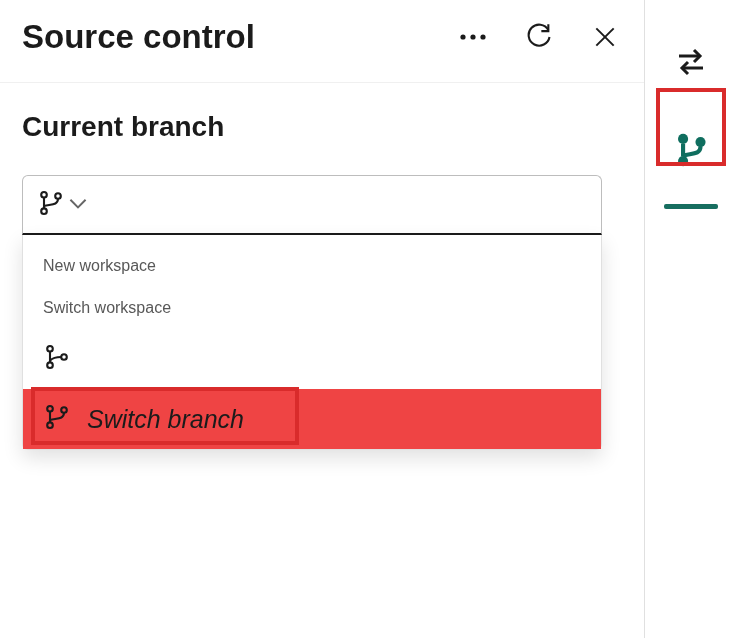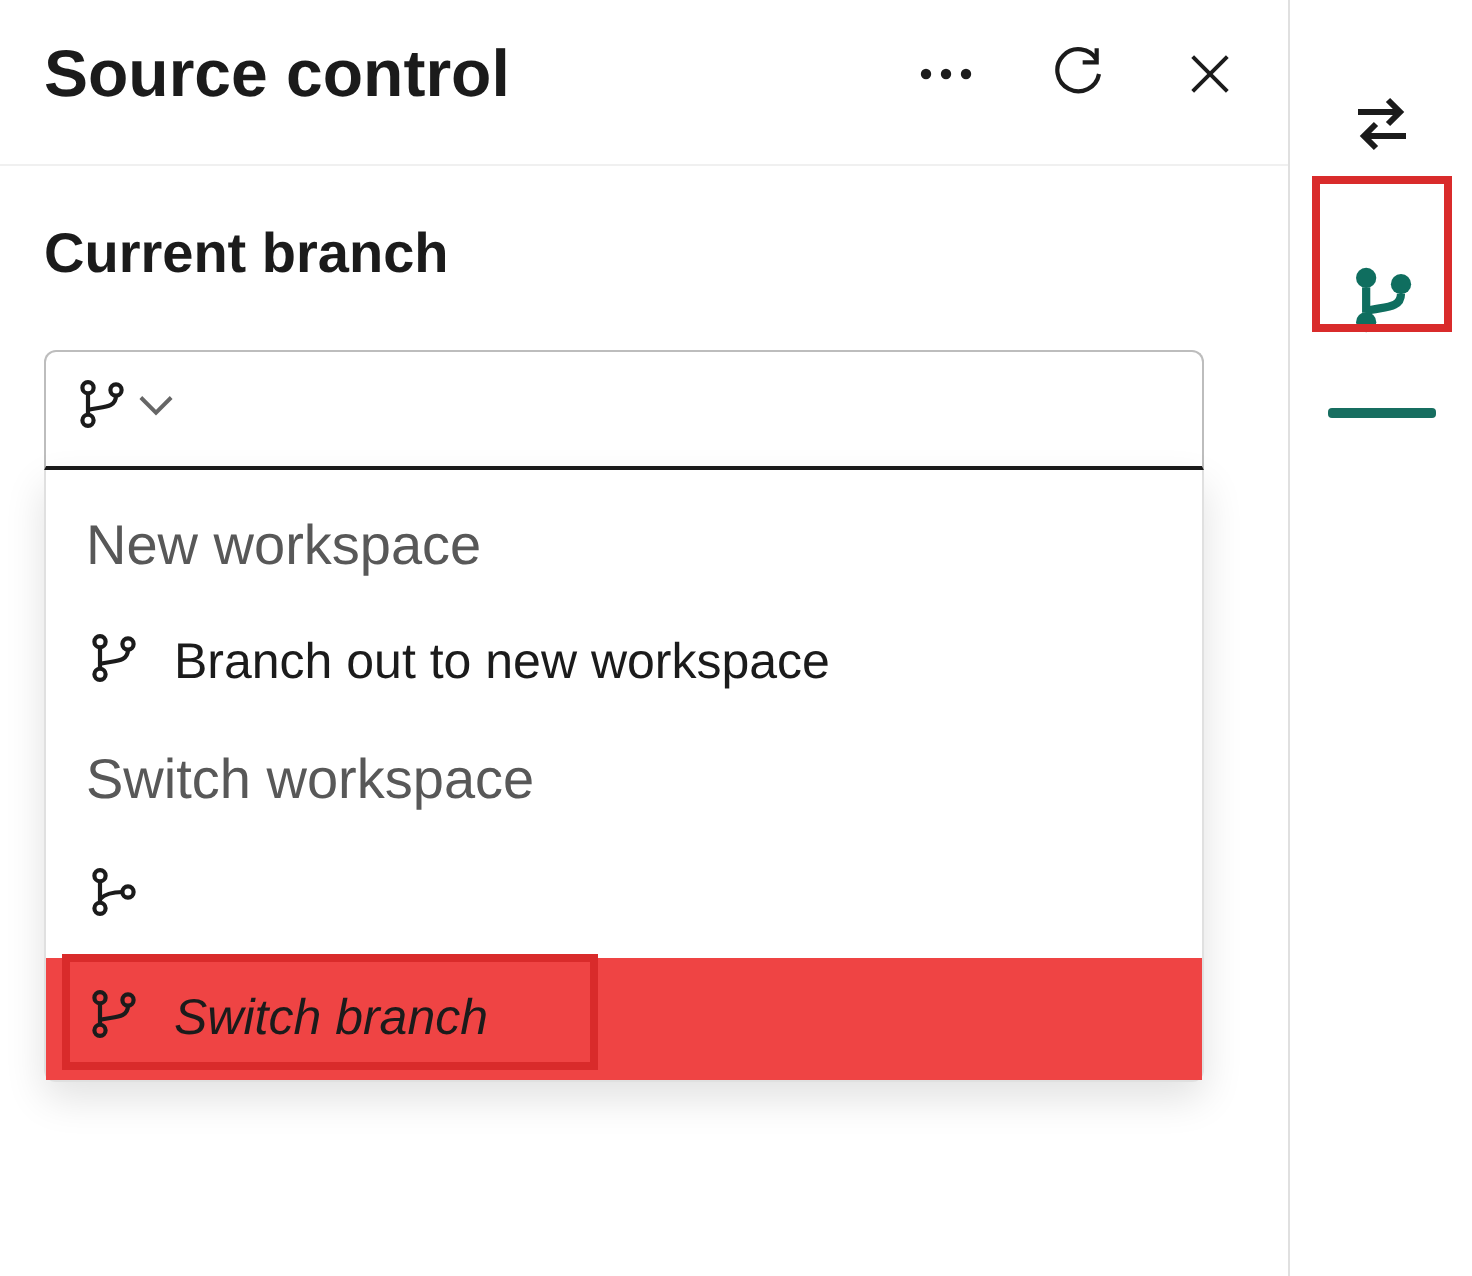--- a/index.html
+++ b/index.html
@@ -83,21 +83,21 @@
     background: #fff;
     border: 1px solid #e0e0e0;
     border-top: none;
     border-radius: 0 0 6px 6px;
     box-shadow: 0 8px 20px rgba(0,0,0,0.12);
     margin-left: 0;
     padding: 10px 0 0 0;
     overflow: visible;
   }
   .group-label {
-    font-size: 28px;
+    font-size: 16px;
     color: #585858;
     padding: 12px 20px 12px 20px;
   }
   .menu-item {
     display: flex;
     align-items: center;
     padding: 14px 20px;
     cursor: pointer;
     position: relative;
   }
@@ -196,32 +196,20 @@
         <span class="chevron">
           <svg width="26" height="26" viewBox="0 0 24 24" fill="none" stroke="currentColor" stroke-width="1.8">
             <polyline points="5,9 12,16 19,9"></polyline>
           </svg>
         </span>
       </div>
 
       <div class="dropdown">
         <div class="group-label">New workspace</div>
 
-        <div class="menu-item">
-          <span class="mi-icon">
-            <svg width="28" height="28" viewBox="0 0 24 24" fill="none" stroke="currentColor" stroke-width="1.8">
-              <circle cx="6" cy="5" r="2.4"></circle>
-              <circle cx="6" cy="19" r="2.4"></circle>
-              <circle cx="18" cy="6" r="2.4"></circle>
-              <path d="M6 7.4 V16.6"></path>
-              <path d="M18 8.4 C18 14 12 13 6 14.5"></path>
-            </svg>
-          </span>
-          <span class="mi-label">Branch out to new workspace</span>
-        </div>
 
         <div class="group-label">Switch workspace</div>
 
         <div class="menu-item">
           <span class="mi-icon">
             <svg width="28" height="28" viewBox="0 0 24 24" fill="none" stroke="currentColor" stroke-width="1.8">
               <circle cx="6" cy="5" r="2.4"></circle>
               <circle cx="6" cy="19" r="2.4"></circle>
               <circle cx="18" cy="12" r="2.4"></circle>
               <path d="M6 7.4 V16.6"></path>

